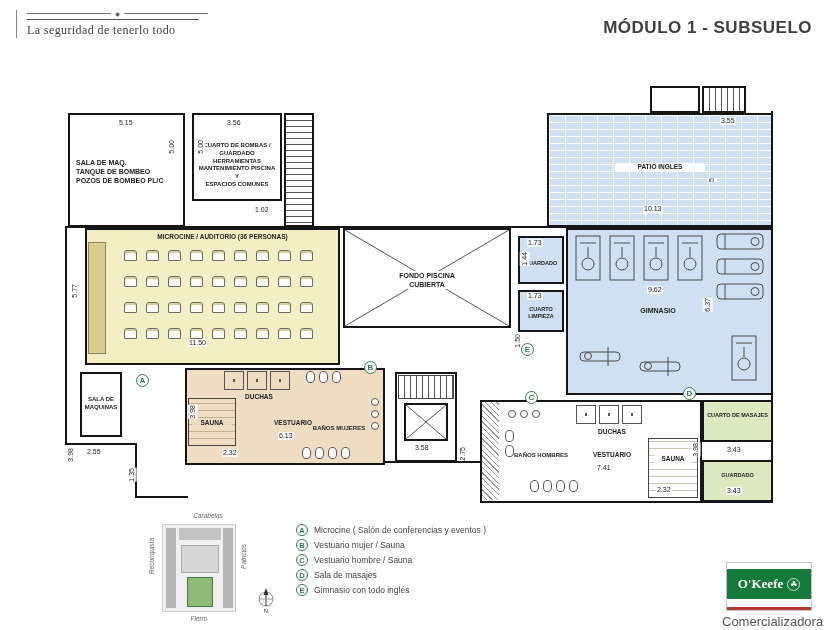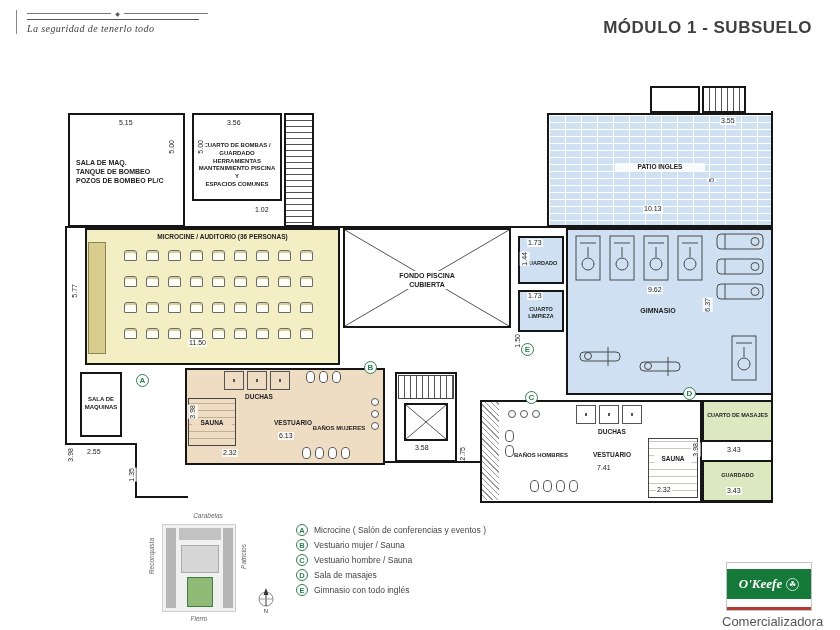--- a/index.html
+++ b/index.html
@@ -33,37 +33,37 @@
   .subroom { position:absolute; border:1px solid #444; }
   .sauna-lines { background:repeating-linear-gradient(0deg, transparent 0 6px, rgba(120,90,50,.35) 6px 7px); }
   
   .logo { position:absolute; left:16px; top:10px; width:192px; border-left:1px solid #8a8a8a; padding-left:10px; }
   .logo .flourish { display:flex; align-items:center; gap:4px; color:#555; margin-bottom:1px; }
   .logo .flourish .ln { flex:1; border-top:1px solid #777; }
   .logo .flourish .orn { font-size:6px; color:#555; }
   .logo h1 { font-family:"Liberation Serif", serif; font-variant:small-caps; font-size:21px; font-weight:bold;
              letter-spacing:2px; color:#2f2f2f; line-height:1.1; }
   .logo .rule { border-top:1px solid #555; margin:2px 0 3px 0; width:172px; }
-  .logo .tag { font-family:"Liberation Serif", serif; font-style:italic; font-size:10px; color:#3d3d3d; letter-spacing:.4px; }
+  .logo .tag { font-family:"Liberation Serif", serif; font-size:12px; color:#3d3d3d; letter-spacing:.4px; }
   .titleblock { position:absolute; right:28px; top:18px; text-align:right; }
   .titleblock h2 { font-size:17px; font-weight:600; color:#3f3f3f; letter-spacing:.5px; }
   .titleblock .sub { font-size:10px; color:#8a8a8a; letter-spacing:2px; margin-top:2px; }
   
   .legend-row { position:absolute; display:flex; align-items:center; gap:6px; }
   .legend-key { width:12px; height:12px; border:1px solid #2e7d52; border-radius:50%; color:#2e7d52; font-size:7.5px;
                 font-weight:bold; display:flex; align-items:center; justify-content:center; }
   .legend-label { font-size:8.5px; color:#444; }
   
   .street { position:absolute; font-size:6.5px; font-style:italic; color:#666; }
   .street.v { writing-mode:vertical-rl; transform:rotate(180deg); }
   .bldg { position:absolute; }
   
   .brandbox { position:absolute; left:726px; top:562px; width:86px; border:1px solid #c5c5c5; display:flex; flex-direction:column; background:#fff; }
   .brand-green { background:#15793a; height:30px; display:flex; align-items:center; justify-content:center; gap:4px; }
-  .brand-name { font-family:"Liberation Serif", serif; font-style:italic; font-weight:bold; font-size:13px; color:#fff; }
+  .brand-name { font-family:"Liberation Serif", serif; font-weight:bold; font-size:13px; color:#fff; }
   .brand-clover { width:13px; height:13px; border:1px solid rgba(255,255,255,.75); border-radius:50%; color:#fff; font-size:8px;
                   display:flex; align-items:center; justify-content:center; }
   svg { display:block; }
 </style>
 </head>
 <body>
 
 <div class="page">
 
   <svg width="0" height="0" style="position:absolute">

